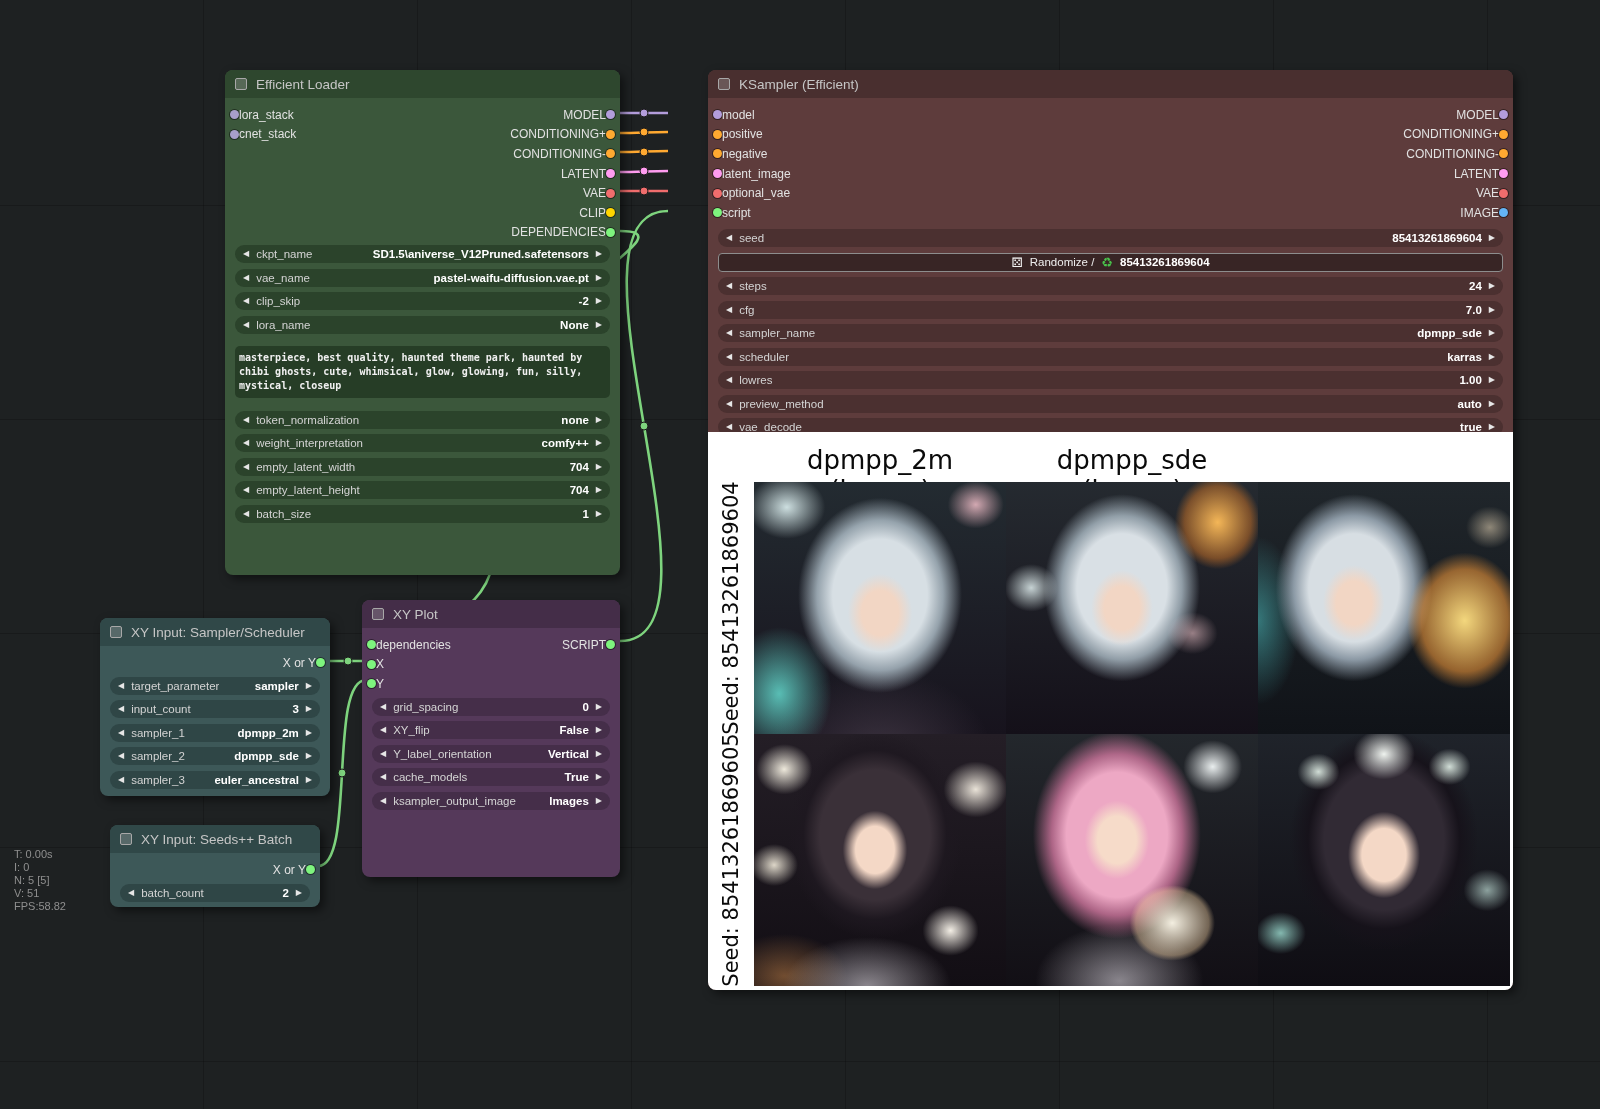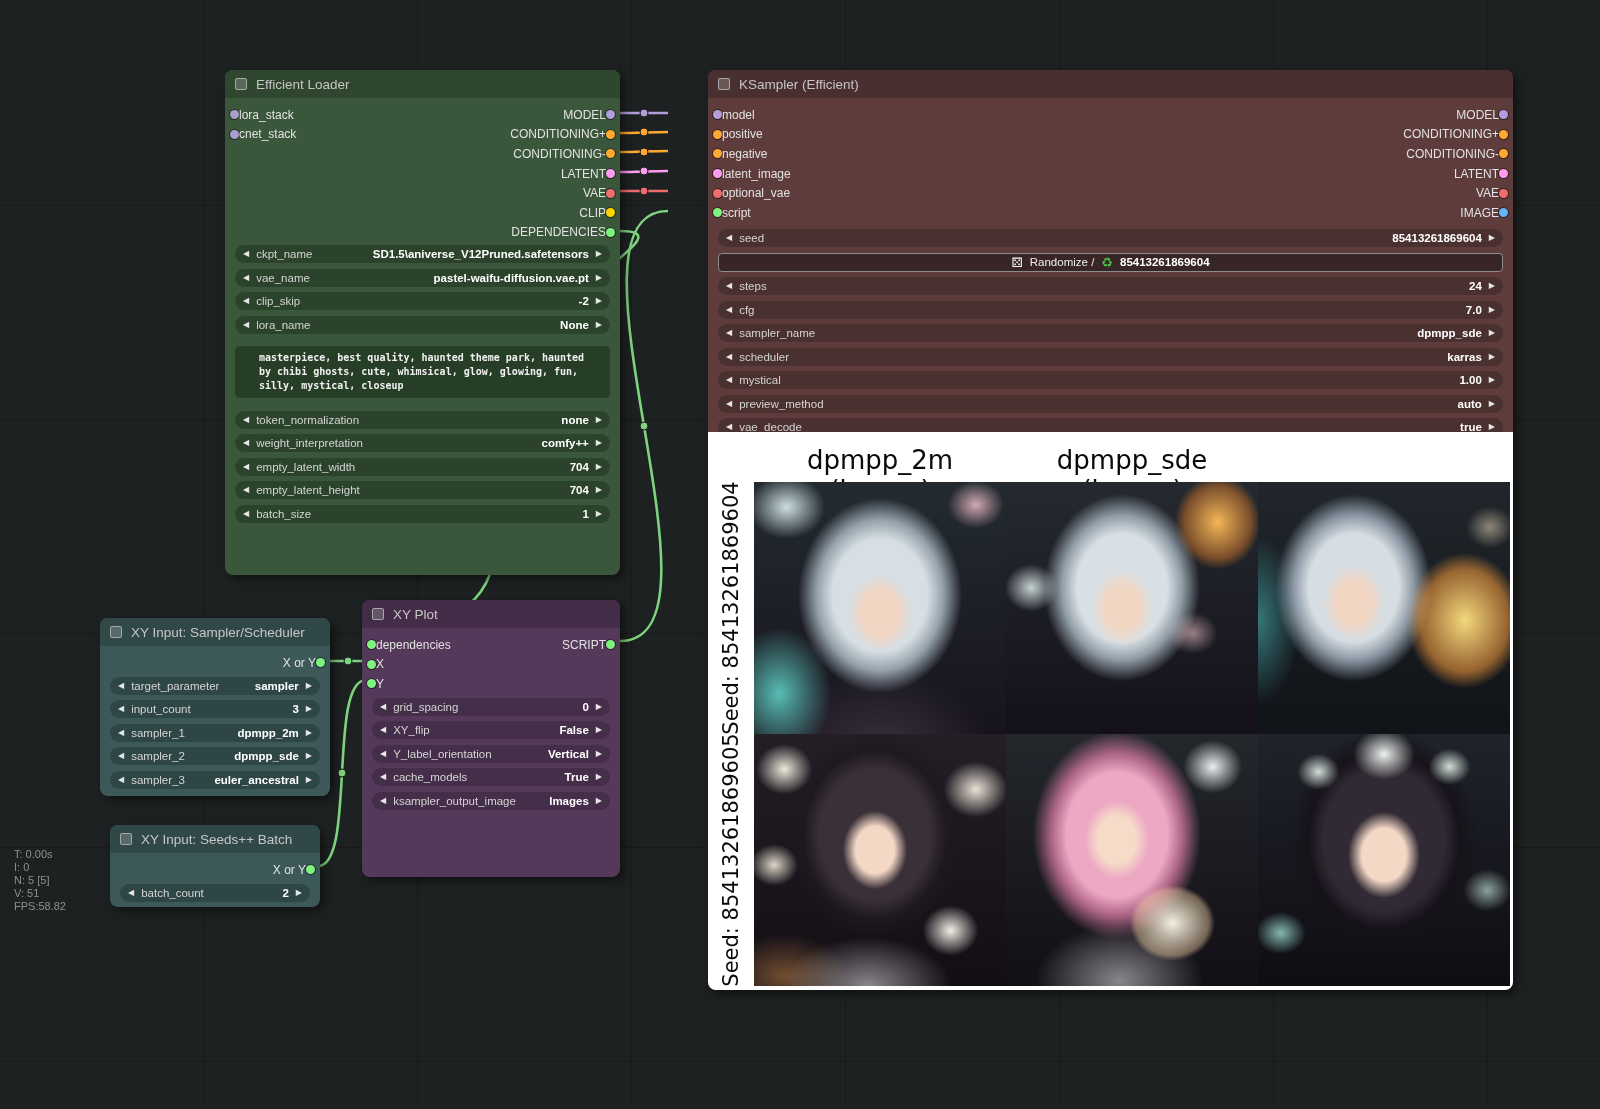--- a/index.html
+++ b/index.html
@@ -38,21 +38,21 @@
   .n-ks .widget{background:#4b3030;}
   .n-xyp .widget{background:#452e49;}
   .n-xyi .widget{background:#2f4646;}
   .warrow{font-size:8px;color:#e6e6e6;line-height:1;flex:none;}
   .wlabel{margin-left:7px;white-space:nowrap;overflow:hidden;}
   .wvalue{margin-left:auto;margin-right:7px;color:#ffffff;font-weight:bold;white-space:nowrap;}
 
   .mt3{margin-top:3px!important;}
   .mt13{margin-top:13px!important;} .mt4{margin-top:4px!important;}
 
-  .prompt{background:#263d26;border-radius:5px;margin:12px 10px 0;padding:5px 24px;
+  .prompt{background:#263d26;border-radius:5px;margin:12px 10px 0;padding:5px 4px;
     font:bold 10px/1.4 "DejaVu Sans Mono",monospace;color:#f0f0f0;}
   .prompt.neg{margin-top:21px;}
 
   .rand{height:17px;margin:6px 10px 0;background:#382525;border:1px solid #8d8d8d;border-radius:4px;
     display:flex;align-items:center;justify-content:center;gap:7px;font-size:11.5px;color:#eeeeee;}
   .dice{font-size:13px;color:#f2f2f2;}
   .recycle{color:#49c24b;font-size:13px;}
   .randval{font-weight:bold;color:#fff;}
 
   .preview{position:absolute;left:0;right:0;top:362px;bottom:0;background:#ffffff;border-radius:0 0 8px 8px;}
@@ -348,21 +348,21 @@
       <span class="warrow">▶</span>
     </div>
     <div class="widget">
       <span class="warrow">◀</span>
       <span class="wlabel">scheduler</span>
       <span class="wvalue">karras</span>
       <span class="warrow">▶</span>
     </div>
     <div class="widget">
       <span class="warrow">◀</span>
-      <span class="wlabel">mystical</span>
+      <span class="wlabel">lowres</span>
       <span class="wvalue">1.00</span>
       <span class="warrow">▶</span>
     </div>
     <div class="widget">
       <span class="warrow">◀</span>
       <span class="wlabel">preview_method</span>
       <span class="wvalue">auto</span>
       <span class="warrow">▶</span>
     </div>
     <div class="widget">

